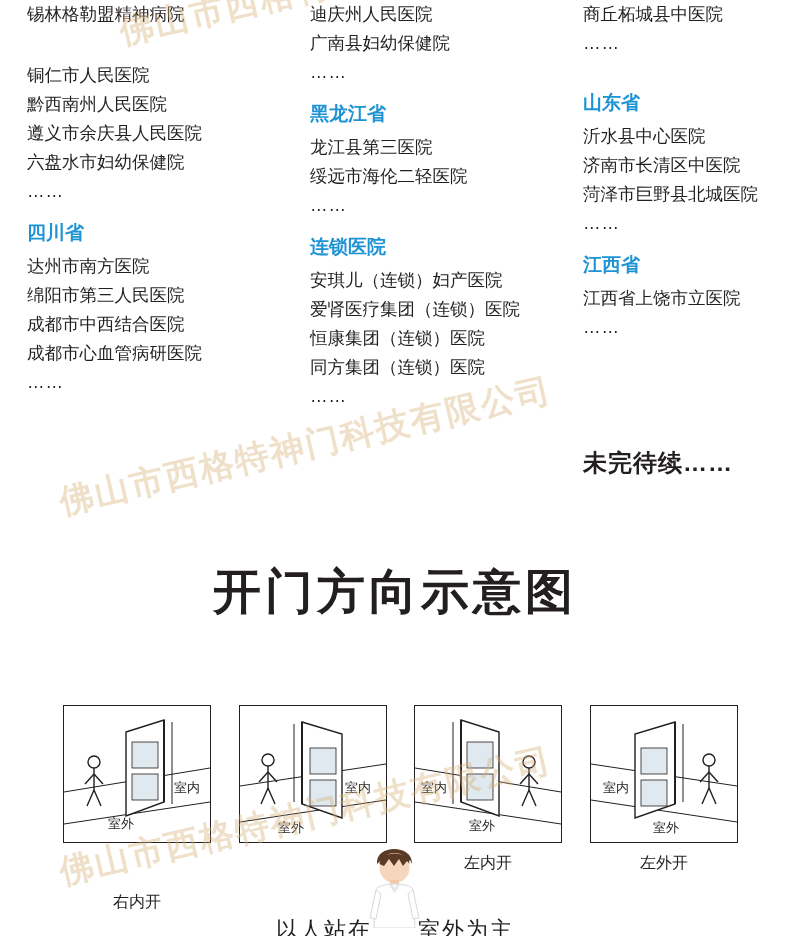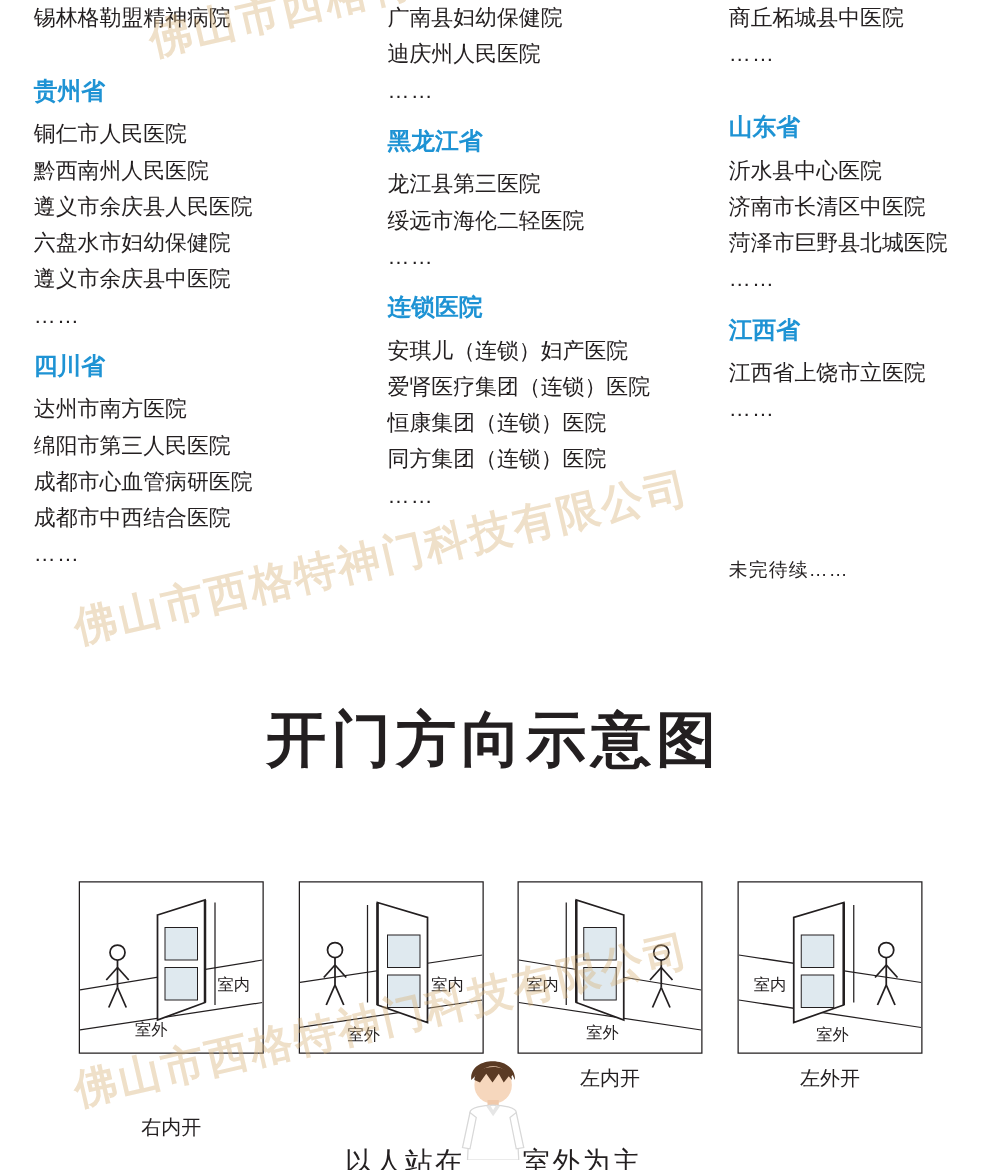--- a/index.html
+++ b/index.html
@@ -77,22 +77,22 @@
     letter-spacing: 1px;
   }
   .grp { margin-bottom: 14px; }
   .grp.top-clip { margin-top: 0; }
   .spacer-lg { height: 18px; }
 
   .tobecont {
     position: absolute;
     left: 583px;
     top: 447px;
-    font-size: 15px;
-    font-weight: normal;
+    font-size: 24px;
+    font-weight: bold;
     letter-spacing: 1px;
     color: #231f20;
     white-space: nowrap;
     z-index: 2;
   }
 
   
   .section-title {
     position: absolute;
     left: 0;
@@ -178,42 +178,40 @@
 </div>
 
 <div class="list-area">
 
   <div class="col col-1">
     <div class="grp top-clip">
       <div class="hosp">锡林格勒盟精神病院</div>
     </div>
     <div class="spacer-lg"></div>
     <div class="grp">
-      <div class="prov-title">贵州省</div>
       <div class="hosp">铜仁市人民医院</div>
       <div class="hosp">黔西南州人民医院</div>
       <div class="hosp">遵义市余庆县人民医院</div>
       <div class="hosp">六盘水市妇幼保健院</div>
-      <div class="hosp">遵义市余庆县中医院</div>
       <div class="dots">……</div>
     </div>
     <div class="grp">
       <div class="prov-title">四川省</div>
       <div class="hosp">达州市南方医院</div>
       <div class="hosp">绵阳市第三人民医院</div>
+      <div class="hosp">成都市中西结合医院</div>
       <div class="hosp">成都市心血管病研医院</div>
-      <div class="hosp">成都市中西结合医院</div>
       <div class="dots">……</div>
     </div>
   </div>
 
   <div class="col col-2">
     <div class="grp top-clip">
+      <div class="hosp">迪庆州人民医院</div>
       <div class="hosp">广南县妇幼保健院</div>
-      <div class="hosp">迪庆州人民医院</div>
       <div class="dots">……</div>
     </div>
     <div class="grp">
       <div class="prov-title">黑龙江省</div>
       <div class="hosp">龙江县第三医院</div>
       <div class="hosp">绥远市海伦二轻医院</div>
       <div class="dots">……</div>
     </div>
     <div class="grp">
       <div class="prov-title">连锁医院</div>

